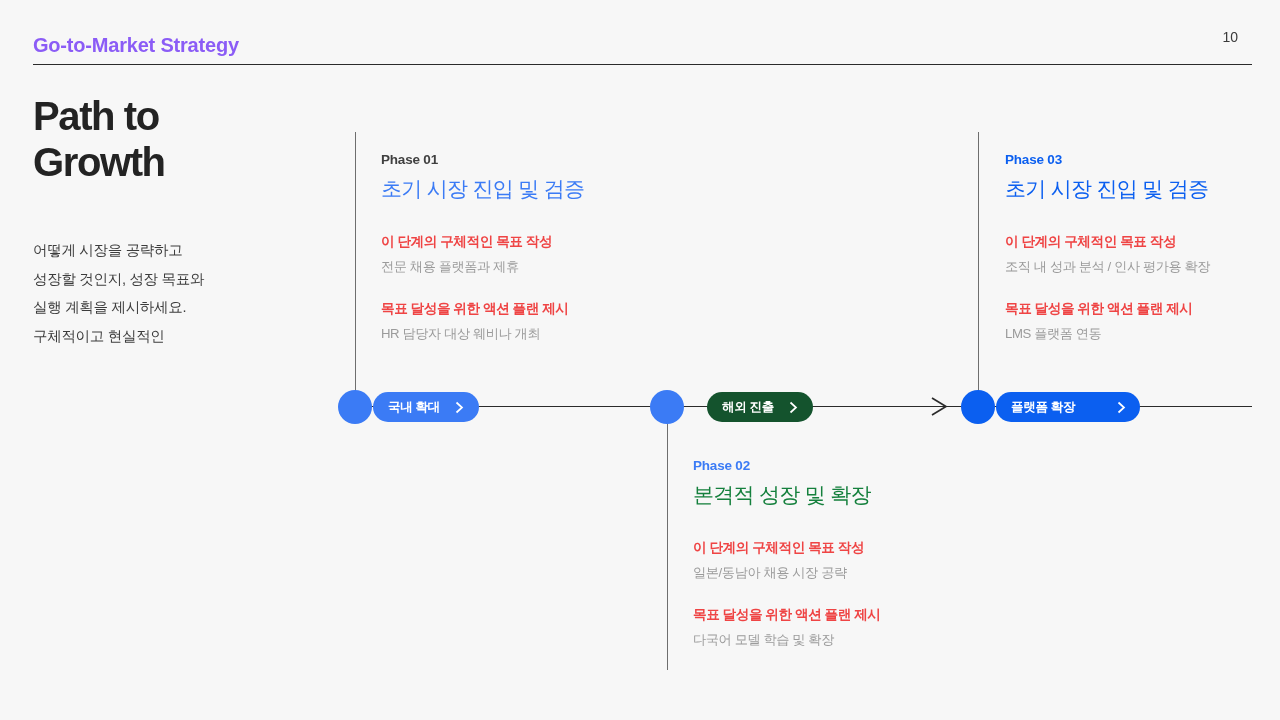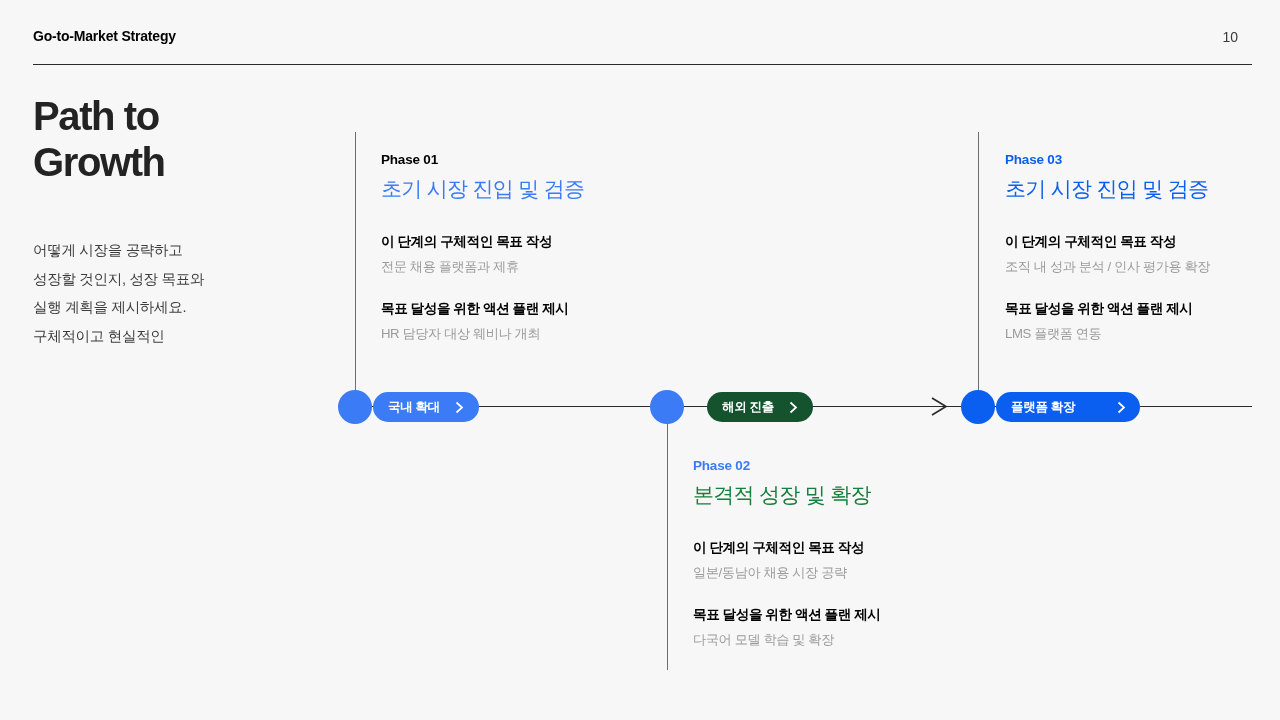--- a/index.html
+++ b/index.html
@@ -25,25 +25,25 @@
   .header {
     position: absolute;
     left: 33px;
     top: 28px;
     width: 1219px;
     height: 40px;
   }
   .header-title {
     position: absolute;
     left: 0;
-    top: 0;
-    font-size: 14px;
+    top: 6px;
+    font-size: 20px;
     font-weight: bold;
     letter-spacing: -0.2px;
-    color: #000000;
+    color: #8b5cf6;
     white-space: nowrap;
   }
   .header-page {
     position: absolute;
     right: 14px;
     top: 1px;
     font-size: 14px;
     font-weight: normal;
     color: #3a3a3a;
   }
@@ -154,21 +154,21 @@
   .phase-heading {
     font-size: 21px;
     font-weight: normal;
     letter-spacing: -0.7px;
     margin: 0 0 31px 0;
     line-height: 26px;
   }
   .goal-label {
     font-size: 13.6px;
     font-weight: bold;
-    color: #000000;
+    color: #ef4444;
     letter-spacing: -0.45px;
     margin: 0 0 8px 0;
     line-height: 17px;
   }
   .goal-value {
     font-size: 13.2px;
     font-weight: normal;
     color: #9b9b9b;
     letter-spacing: -0.4px;
     margin: 0 0 25px 0;
@@ -236,21 +236,21 @@
   <div class="pill" style="left:996px; background:#0b5ff0;gap:40px;">
     <span>플랫폼 확장</span>
     <span class="chev">
       <svg width="9" height="13" viewBox="0 0 9 13">
         <polyline points="1.5,1.5 7,6.5 1.5,11.5" fill="none" stroke="#ffffff" stroke-width="1.7"></polyline>
       </svg>
     </span>
   </div>
 
   <div class="phase" style="left:381px; top:152px;">
-    <p class="phase-kicker" style="color:#000000;">Phase 01</p>
+    <p class="phase-kicker" style="color:#404040;">Phase 01</p>
     <p class="phase-heading" style="color:#3b7bf5;">초기 시장 진입 및 검증</p>
     <p class="goal-label">이 단계의 구체적인 목표 작성</p>
     <p class="goal-value">전문 채용 플랫폼과 제휴</p>
     <p class="goal-label">목표 달성을 위한 액션 플랜 제시</p>
     <p class="goal-value last">HR 담당자 대상 웨비나 개최</p>
   </div>
 
   <div class="phase" style="left:693px; top:458px;">
     <p class="phase-kicker" style="color:#3b7bf5;">Phase 02</p>
     <p class="phase-heading" style="color:#15803d;">본격적 성장 및 확장</p>

